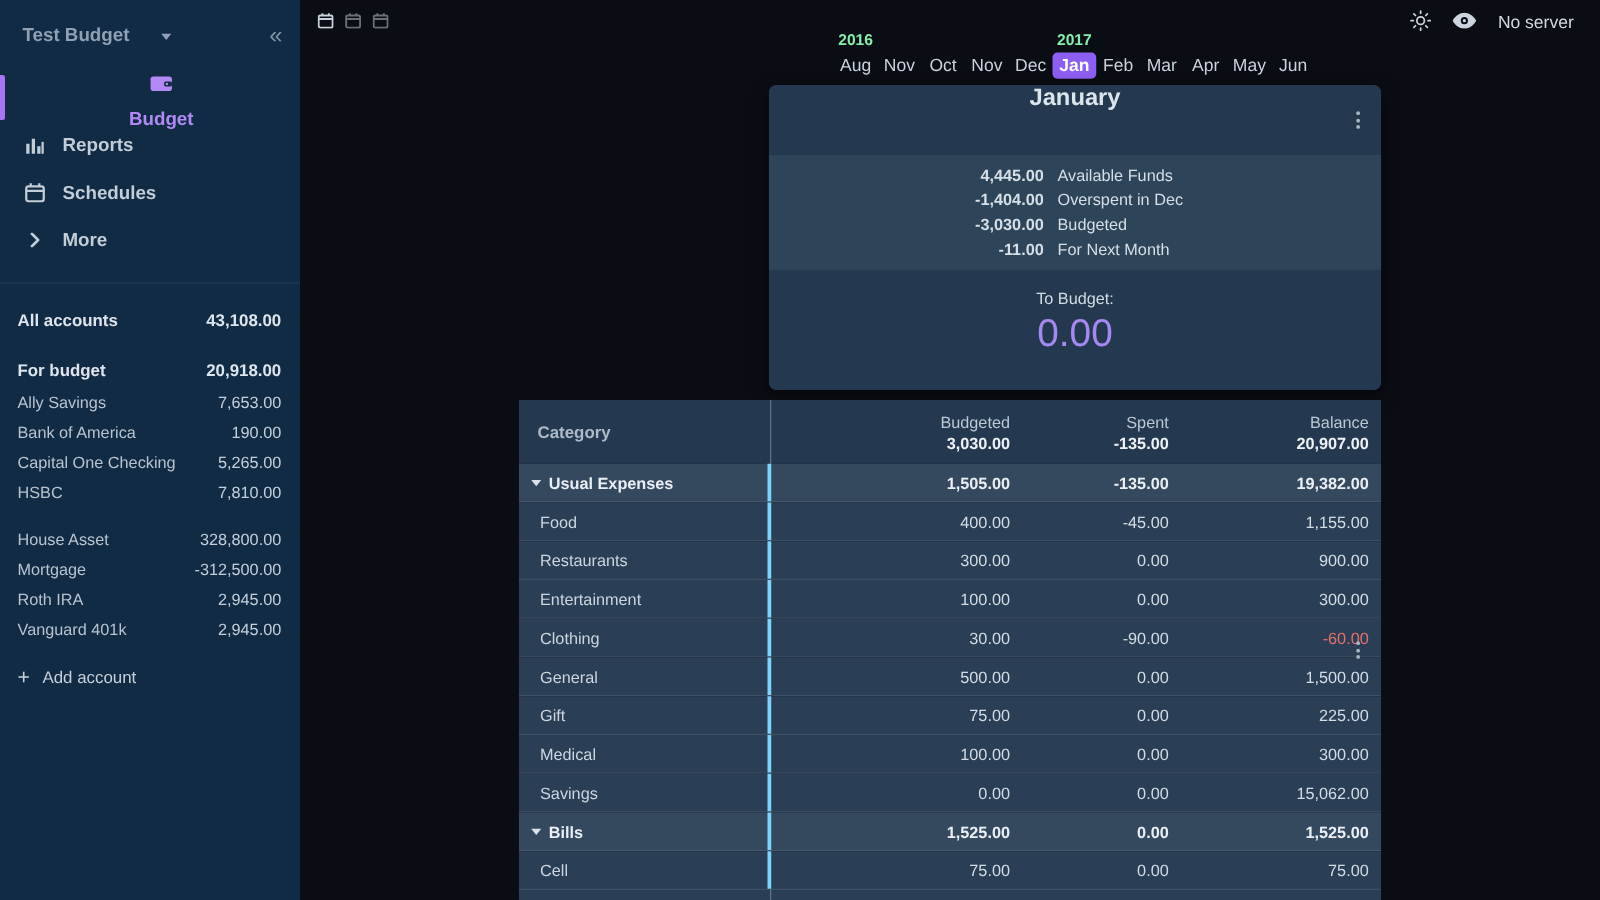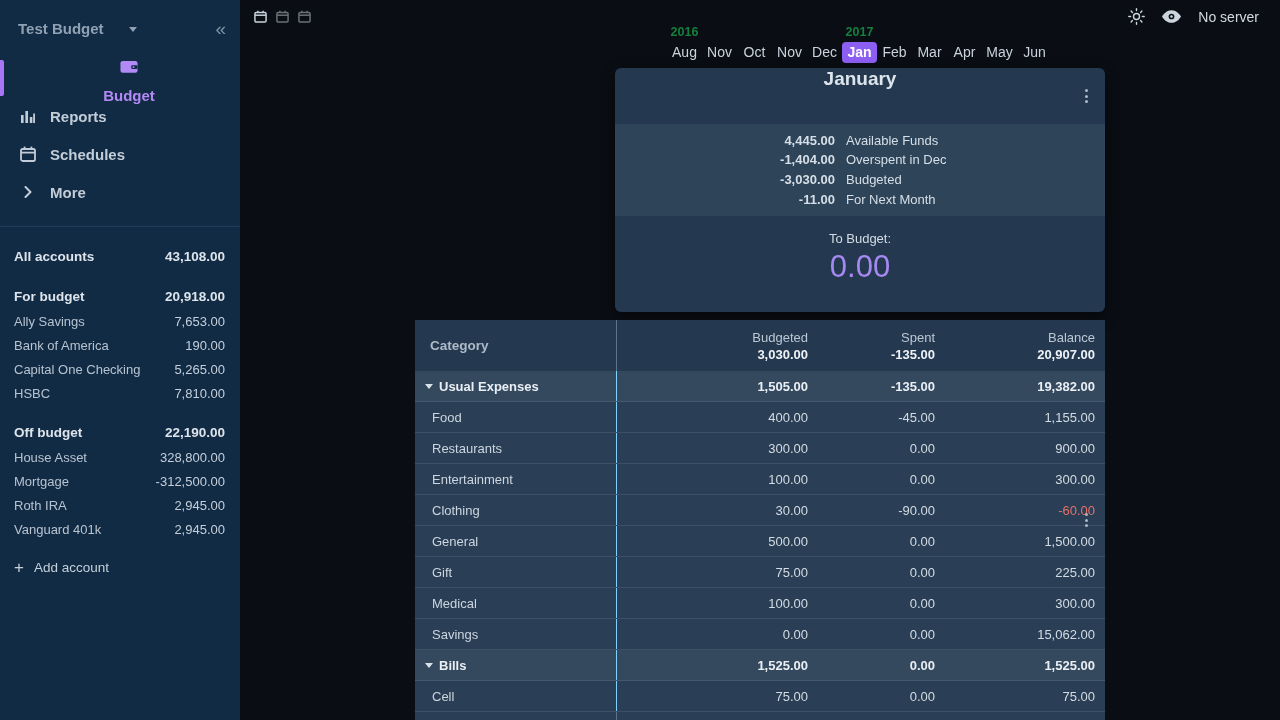--- a/index.html
+++ b/index.html
@@ -40,21 +40,21 @@
 
   .topbar-left { position:absolute; left:14px; top:10px; display:flex; gap:9px; }
   .cal-btn { color:#c9d3dd; cursor:pointer; display:flex; }
   .cal-btn.dim { opacity:.5; }
 
   .topbar-right { position:absolute; right:21px; top:8px; display:flex; align-items:center; gap:17px; }
   .icon-btn { cursor:pointer; display:flex; color:#ccd5de; }
   .server-status { color:#d3dae2; font-size:14px; cursor:pointer; }
 
   .years { position:absolute; left:427px; top:25px; width:385px; height:15px; }
-  .year { position:absolute; width:35px; text-align:center; font-size:12.5px; font-weight:bold; color:#15803d; }
+  .year { position:absolute; width:35px; text-align:center; font-size:12.5px; font-weight:bold; color:#86efac; }
   .months { position:absolute; left:427px; top:42px; width:385px; display:flex; }
   .month { width:35px; height:21px; line-height:21px; text-align:center; font-size:14px; color:#c9d3dd; border-radius:4px; cursor:pointer; }
   .month.selected { background:#8d5ef2; color:#ffffff; font-weight:bold; }
 
   
   .month-card { position:absolute; left:375px; top:68px; width:490px; height:244px; border-radius:6px; overflow:hidden; box-shadow:0 5px 14px rgba(0,0,0,.5); }
   .card-header { height:56px; background:#243950; display:flex; justify-content:center; position:relative; }
   .card-title { font-size:19px; font-weight:bold; color:#dde5ec; }
   .menu-dots { position:absolute; right:17px; top:50%; transform:translateY(-50%); cursor:pointer; display:flex; flex-direction:column; gap:2.5px; }
   .menu-dots i { width:3px; height:3px; border-radius:50%; background:#aab8c5; }
@@ -73,21 +73,21 @@
   .t-amounts { flex:1; display:flex; }
   .th-col { display:flex; flex-direction:column; justify-content:center; text-align:right; }
   .th-col .lbl { color:#bcc8d3; line-height:17px; }
   .th-col .val { color:#eef2f6; font-weight:bold; line-height:17px; }
   .col-0 { width:196px; padding-right:5px; }
   .col-1 { width:127px; padding-right:5px; }
   .col-2 { width:165px; padding-right:10px; }
 
   .t-row { height:31px; display:flex; background:#2a3e55; border-bottom:1px solid rgba(173,193,213,.14); }
   .t-row.group { background:#35495e; }
-  .row-cat { width:202px; border-right:1px solid #7dd3fc; display:flex; align-items:center; padding-left:17px; color:#ccd6e0; cursor:pointer; }
+  .row-cat { width:202px; border-right:3px solid #7dd3fc; display:flex; align-items:center; padding-left:17px; color:#ccd6e0; cursor:pointer; }
   .t-row.group .row-cat { padding-left:10px; gap:6px; font-weight:bold; color:#e9eff4; }
   .tri-down { width:0; height:0; border-left:4px solid transparent; border-right:4px solid transparent; border-top:5px solid #dbe3ea; }
   .cell { display:flex; align-items:center; justify-content:flex-end; color:#d3dce4; cursor:pointer; }
   .t-row.group .cell { font-weight:bold; color:#e9eff4; }
   .cell.neg-red { color:#e5726a; }
   .partial-row { height:8px; background:#2a3e55; border-top:0; display:flex; }
   .partial-row .row-cat { border-right:1px solid #5d7489; }
 
   svg { display:block; }
 </style>
@@ -170,24 +170,20 @@
           <div class="acct-row">
             <span>Capital One Checking</span>
             <span class="num">5,265.00</span>
           </div>
           <div class="acct-row">
             <span>HSBC</span>
             <span class="num">7,810.00</span>
           </div>
         </div>
         <div class="acct-group">
-          <div class="acct-row header">
-            <span>Off budget</span>
-            <span class="num">22,190.00</span>
-          </div>
           <div class="acct-row">
             <span>House Asset</span>
             <span class="num">328,800.00</span>
           </div>
           <div class="acct-row">
             <span>Mortgage</span>
             <span class="num">-312,500.00</span>
           </div>
           <div class="acct-row">
             <span>Roth IRA</span>

